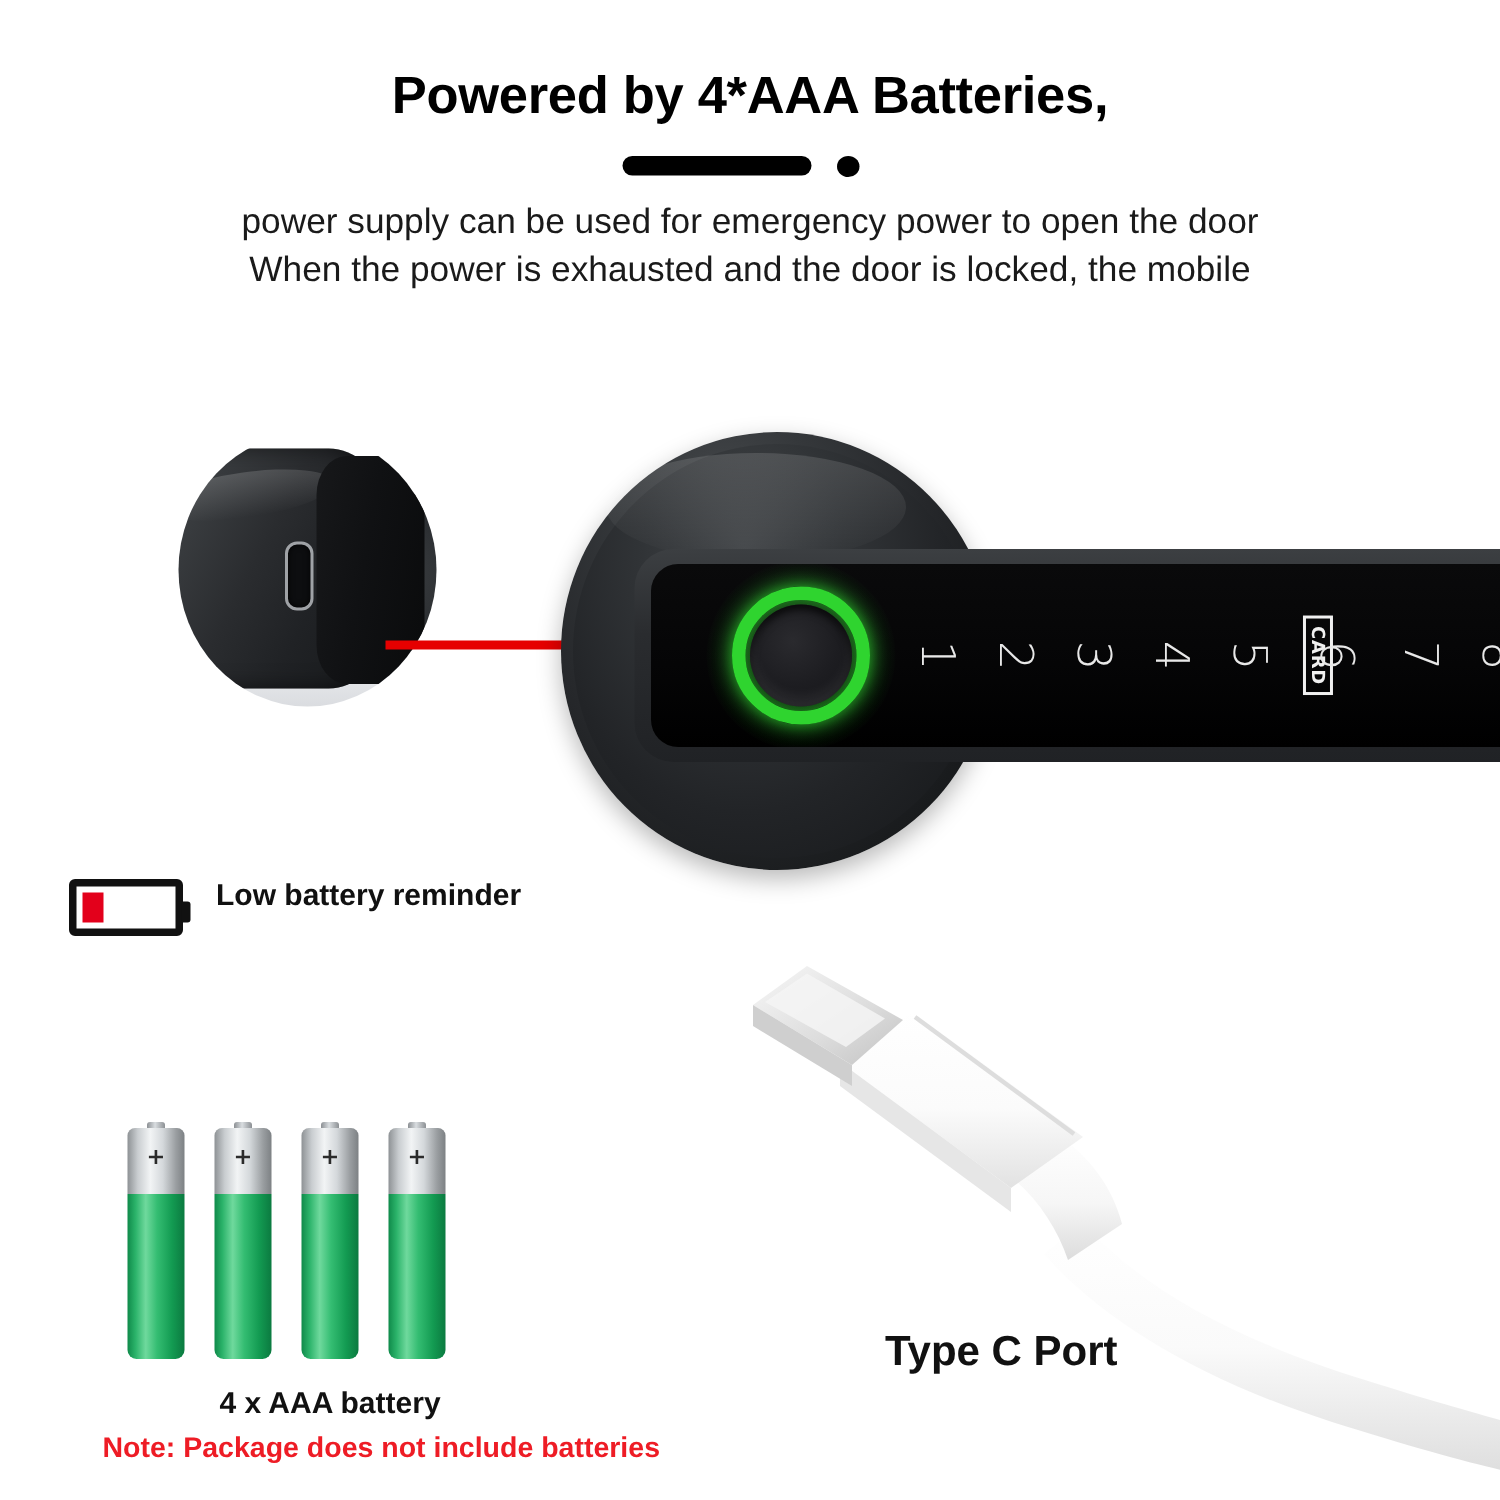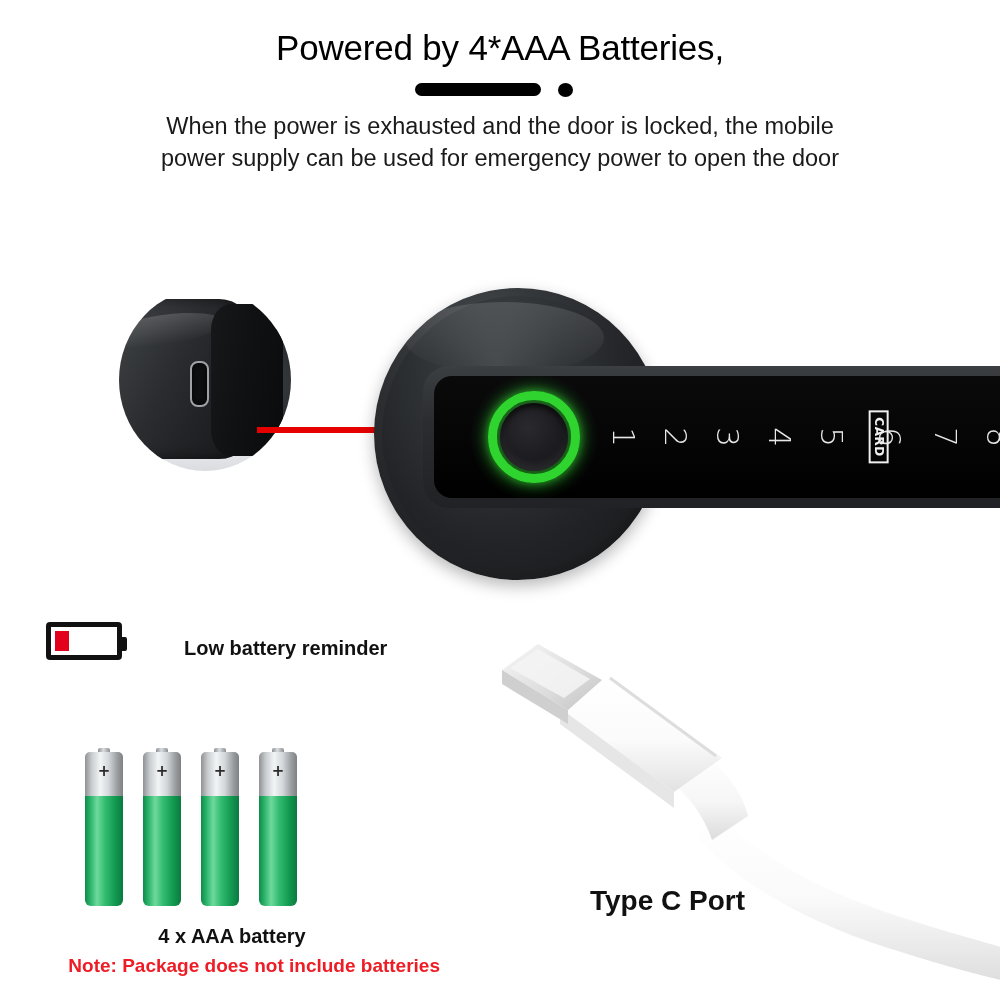--- a/index.html
+++ b/index.html
@@ -16,24 +16,24 @@
     color: #111111;
   }
 
   
   .header {
     position: absolute;
     top: 0; left: 0; right: 0;
     text-align: center;
   }
   .title {
-    margin: 0;
+    margin: 16px;
     padding-top: 26px;
     font-size: 35px;
-    font-weight: normal;
+    font-weight: bold;
     line-height: 1.27;
     letter-spacing: -0.2px;
     color: #000000;
   }
   .title-line { display: block; }
 
   .divider {
     margin: 11px auto 0 auto;
     width: 170px;
     height: 16px;
@@ -227,24 +227,23 @@
     font-family: "DejaVu Sans", sans-serif;
     border: 2px solid #f0f0f0;
     padding: 2px 5px;
     white-space: nowrap;
     line-height: 1;
   }
 
   
   .low-batt-row {
     position: absolute;
-    left: 46px; top: 622px;
+    left: 46px; top: 586px;
     display: flex;
-    align-items: flex-end;
-    gap: 40px;
+    align-items: flex-start;
   }
   .batt-icon {
     position: relative;
     width: 76px; height: 38px;
     border: 5px solid #111111;
     border-radius: 4px;
     background: #ffffff;
     box-sizing: border-box;
   }
   .batt-icon::after {
@@ -306,21 +305,21 @@
   }
   .aaa-body {
     position: absolute;
     left: 0; top: 48px;
     width: 38px; height: 110px;
     border-radius: 0 0 6px 6px;
     background: linear-gradient(to right, #0f8a4a 0%, #2bb36a 14%, #6fd99d 32%, #34bd72 52%, #139b52 78%, #0b7a40 100%);
   }
   .battery-caption {
     position: absolute;
-    left: 12px; top: 925px;
+    left: 0; top: 925px;
     width: 440px;
     text-align: center;
     font-size: 20px;
     font-weight: bold;
     color: #111111;
   }
   .battery-note {
     position: absolute;
     left: 0; top: 955px;
     width: 440px;
@@ -349,22 +348,22 @@
 
 <div class="header">
   <h1 class="title">
     <span class="title-line">Powered by 4*AAA Batteries,</span>
   </h1>
   <div class="divider">
     <span class="divider-bar"></span>
     <span class="divider-dot"></span>
   </div>
   <p class="subtitle">
+    <span class="subtitle-line">power supply can be used for emergency power to open the door</span>
     <span class="subtitle-line">When the power is exhausted and the door is locked, the mobile</span>
-    <span class="subtitle-line">power supply can be used for emergency power to open the door</span>
   </p>
 </div>
 
 <div class="magnifier">
   <span class="mag-bg-shadow"></span>
   <span class="mag-body">
     <span class="mag-highlight"></span>
   </span>
   <span class="mag-face-edge"></span>
   <span class="mag-face"></span>

